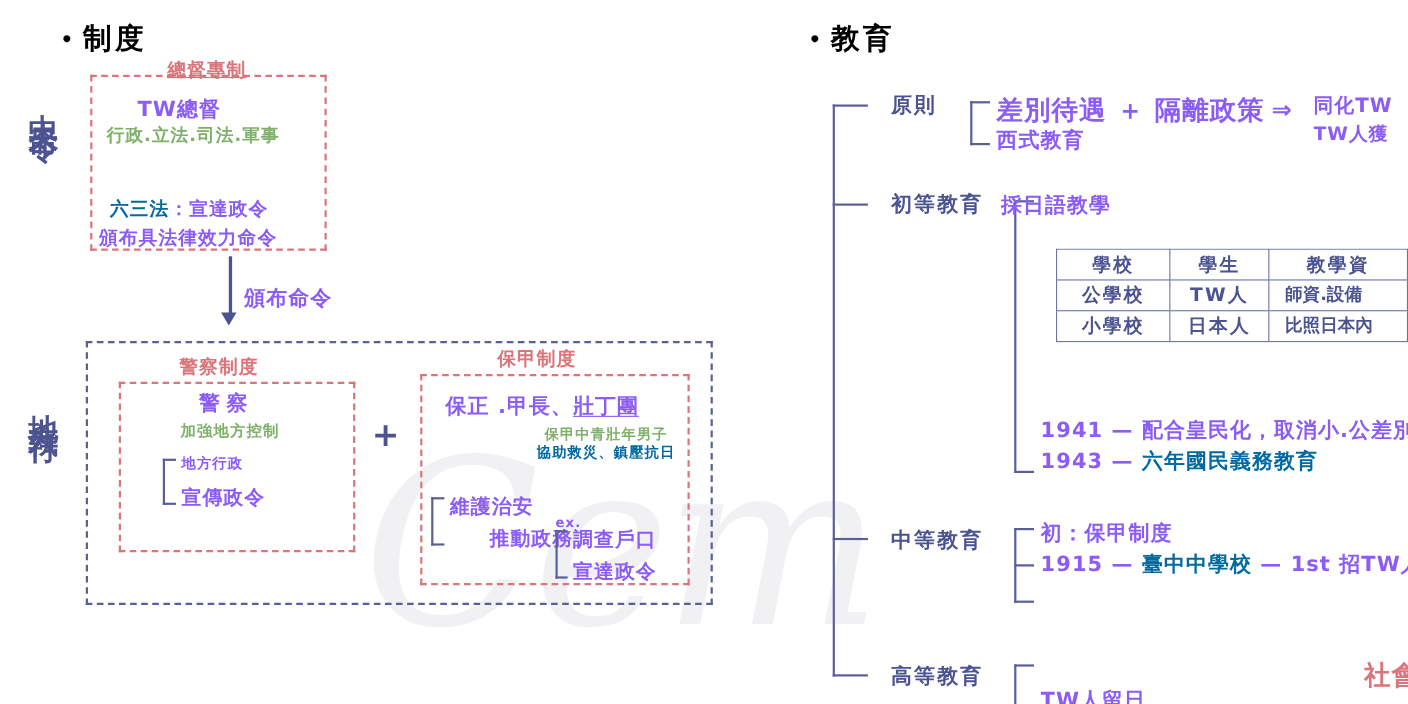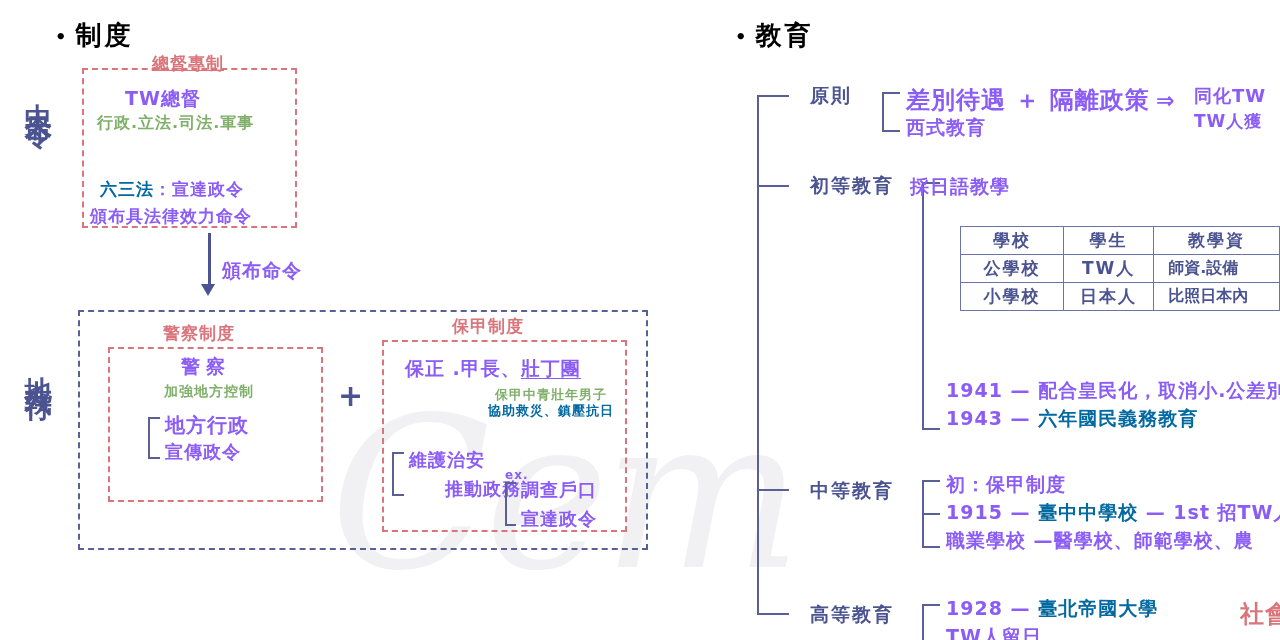--- a/index.html
+++ b/index.html
@@ -94,21 +94,21 @@
 <div class="vlabel" style="left:24px;top:355px;">地方執行</div>
 
 <div class="dashbox dash-blue" style="left:78px;top:310px;width:570px;height:240px;"></div>
 
 <div class="dashbox dash-red" style="left:108px;top:347px;width:215px;height:155px;"></div>
 <div class="boxtitle red" style="left:163px;top:322px;">警察制度</div>
 <div class="tx ink" style="left:181px;top:354px;font-size:19px;letter-spacing:6px;">警察</div>
 <div class="tx green" style="left:128px;top:383px;font-size:14px;margin-left:36px;">加強地方控制</div>
 
 <div class="subbr" style="left:148px;top:417px;width:12px;height:42px;border-left:2px solid #5a5f96;border-top:2px solid #5a5f96;border-bottom:2px solid #5a5f96;"></div>
-<div class="tx ink" style="left:165px;top:412px;font-size:20px;">地方行政</div>
+<div class="tx ink" style="left:165px;top:412px;font-size:13px;">地方行政</div>
 <div class="tx ink" style="left:165px;top:440px;font-size:18px;">宣傳政令</div>
 
 <div class="plus" style="left:338px;top:378px;">+</div>
 
 <div class="dashbox dash-red" style="left:382px;top:340px;width:245px;height:192px;"></div>
 <div class="boxtitle red" style="left:452px;top:315px;">保甲制度</div>
 <div class="tx ink" style="left:405px;top:356px;font-size:19px;">
   <span>保正 .甲長、</span><span class="u">壯丁團</span>
 </div>
 <div class="tx green" style="left:495px;top:386px;font-size:13px;">保甲中青壯年男子</div>
@@ -184,28 +184,22 @@
 </div>
 
 <div class="node" style="left:810px;top:478px;">中等教育</div>
 <div class="subbr" style="left:922px;top:480px;width:18px;height:68px;border-left:2px solid #5a5f96;border-top:2px solid #5a5f96;border-bottom:2px solid #5a5f96;"></div>
 <div class="branch" style="left:922px;top:513px;width:18px;"></div>
 <div class="cut" style="position:absolute;left:946px;top:472px;width:334px;height:84px;">
   <div class="line ink" style="left:0;top:0;font-size:19px;">初：保甲制度</div>
   <div class="line" style="left:0;top:28px;font-size:19px;">
     <span class="ink">1915 — </span><span class="blue">臺中中學校</span><span class="ink"> — 1st 招TW人</span>
   </div>
-  <div class="line" style="left:0;top:56px;font-size:19px;">
-    <span class="ink">職業學校 —</span><span class="ink">醫學校、師範學校、農</span>
-  </div>
 </div>
 
 <div class="node" style="left:810px;top:602px;">高等教育</div>
 <div class="subbr" style="left:922px;top:604px;width:18px;height:40px;border-left:2px solid #5a5f96;border-top:2px solid #5a5f96;"></div>
 <div class="cut" style="position:absolute;left:946px;top:596px;width:334px;height:44px;">
-  <div class="line" style="left:0;top:0;font-size:19px;">
-    <span class="ink">1928 — </span><span class="blue">臺北帝國大學</span>
-  </div>
   <div class="line ink" style="left:0;top:28px;font-size:19px;">TW人留日</div>
 </div>
 <div class="cut" style="position:absolute;left:1240px;top:598px;width:40px;height:42px;">
   <div class="line red" style="left:0;top:0;font-size:24px;">社會</div>
 </div>
 
 </body></html>

